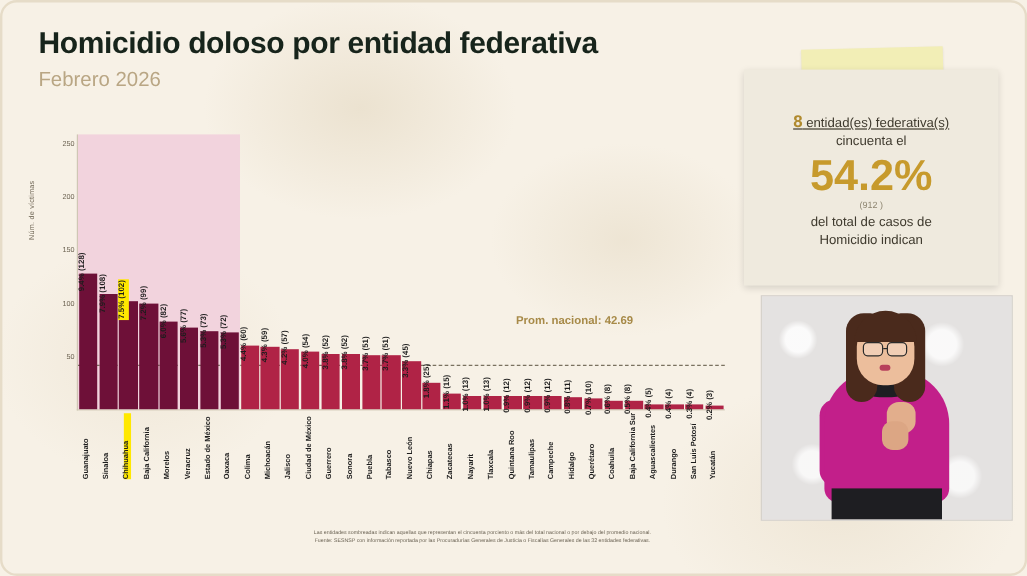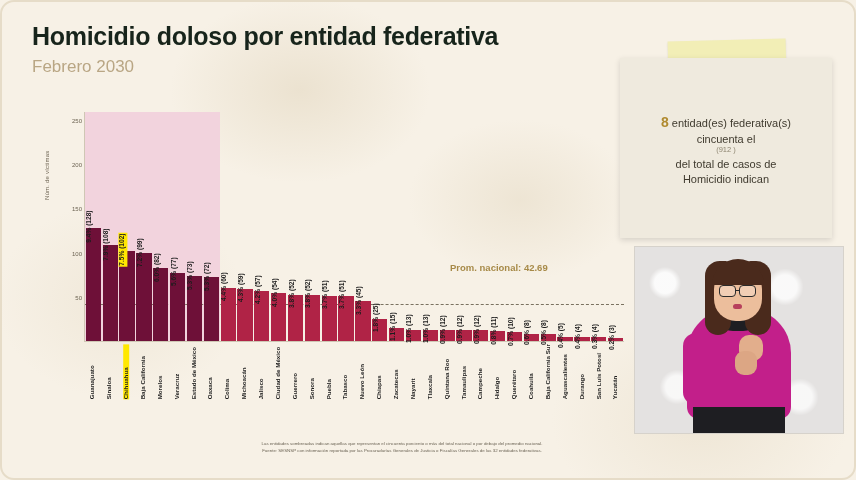--- a/index.html
+++ b/index.html
@@ -32,21 +32,21 @@
   .title {
     font-size: 25px; font-weight: bold; color: #17241b;
     letter-spacing: -0.3px; white-space: nowrap;
   }
   .subtitle {
     font-size: 17px; color: #b9a684; margin-top: 6px;
   }
 
   
   .chart-area {
-    position: absolute; left: 46px; top: 112px;
+    position: absolute; left: 26px; top: 112px;
     width: 580px; height: 255px;
   }
   .ylabel {
     position: absolute; left: -2px; top: 88px;
     transform: rotate(-90deg); transform-origin: left top;
     font-size: 6px; color: #6d6453; white-space: nowrap;
     letter-spacing: .2px;
   }
   .yticks { position: absolute; left: 10px; top: 0; width: 26px; height: 230px; }
   .ytick {
@@ -122,21 +122,21 @@
     box-shadow: 0 1px 2px rgba(0,0,0,.10);
   }
   .card {
     position: absolute; inset: 0;
     background: #efeade;
     box-shadow: 0 2px 6px rgba(0,0,0,.14);
     display: flex; flex-direction: column;
     align-items: center; justify-content: center;
     padding: 14px 10px 10px;
   }
-  .card-line1 { font-size: 11px; color: #3f3a2e; text-align: center; line-height: 1.35; }
+  .card-line1 { font-size: 11px; color: #3f3a2e; text-align: center; line-height: 1.35; text-decoration: underline; }
   .card-line1 b { color: #b08a2e; font-size: 14px; }
   .card-line2 { font-size: 11px; color: #3f3a2e; text-align: center; margin-top: 1px; }
   .card-big {
     font-size: 36px; font-weight: bold; color: #c79a2c;
     line-height: 1; margin: 4px 0 2px;
   }
   .card-count { font-size: 7.5px; color: #8d8570; margin-bottom: 3px; }
   .card-line3 { font-size: 11px; color: #3f3a2e; text-align: right; line-height: 1.35; }
 
   
@@ -219,21 +219,21 @@
   }
 </style>
 </head>
 <body>
 
 <div class="bg-deco"></div>
 <div class="frame"></div>
 
 <div class="header">
   <div class="title">Homicidio doloso por entidad federativa</div>
-  <div class="subtitle">Febrero 2030</div>
+  <div class="subtitle">Febrero 2026</div>
 </div>
 
 <div class="chart-area">
   <div class="ylabel">Núm. de víctimas</div>
   <div class="yticks" id="yticks">
       <div class="ytick" style="top: 185.769px;">50</div>
       <div class="ytick" style="top: 141.538px;">100</div>
       <div class="ytick" style="top: 97.3077px;">150</div>
       <div class="ytick" style="top: 53.0769px;">200</div>
       <div class="ytick" style="top: 8.84615px;">250</div>
@@ -510,20 +510,21 @@
   <div>Fuente: SESNSP con información reportada por las Procuradurías Generales de Justicia o Fiscalías Generales de las 32 entidades federativas.</div>
 </div>
 
 <div class="card-wrap">
   <div class="tape"></div>
   <div class="card">
     <div class="card-line1">
       <b>8</b><span> entidad(es) federativa(s)</span>
     </div>
     <div class="card-line2">cincuenta el</div>
+    <div class="card-big">54.2%</div>
     <div class="card-count">(912 )</div>
     <div class="card-line3">del total de casos de</div>
     <div class="card-line3">Homicidio indican</div>
   </div>
 </div>
 
 <div class="video">
   <div class="video-bg"></div>
   <div class="v-arm-l"></div>
   <div class="v-arm-r"></div>

